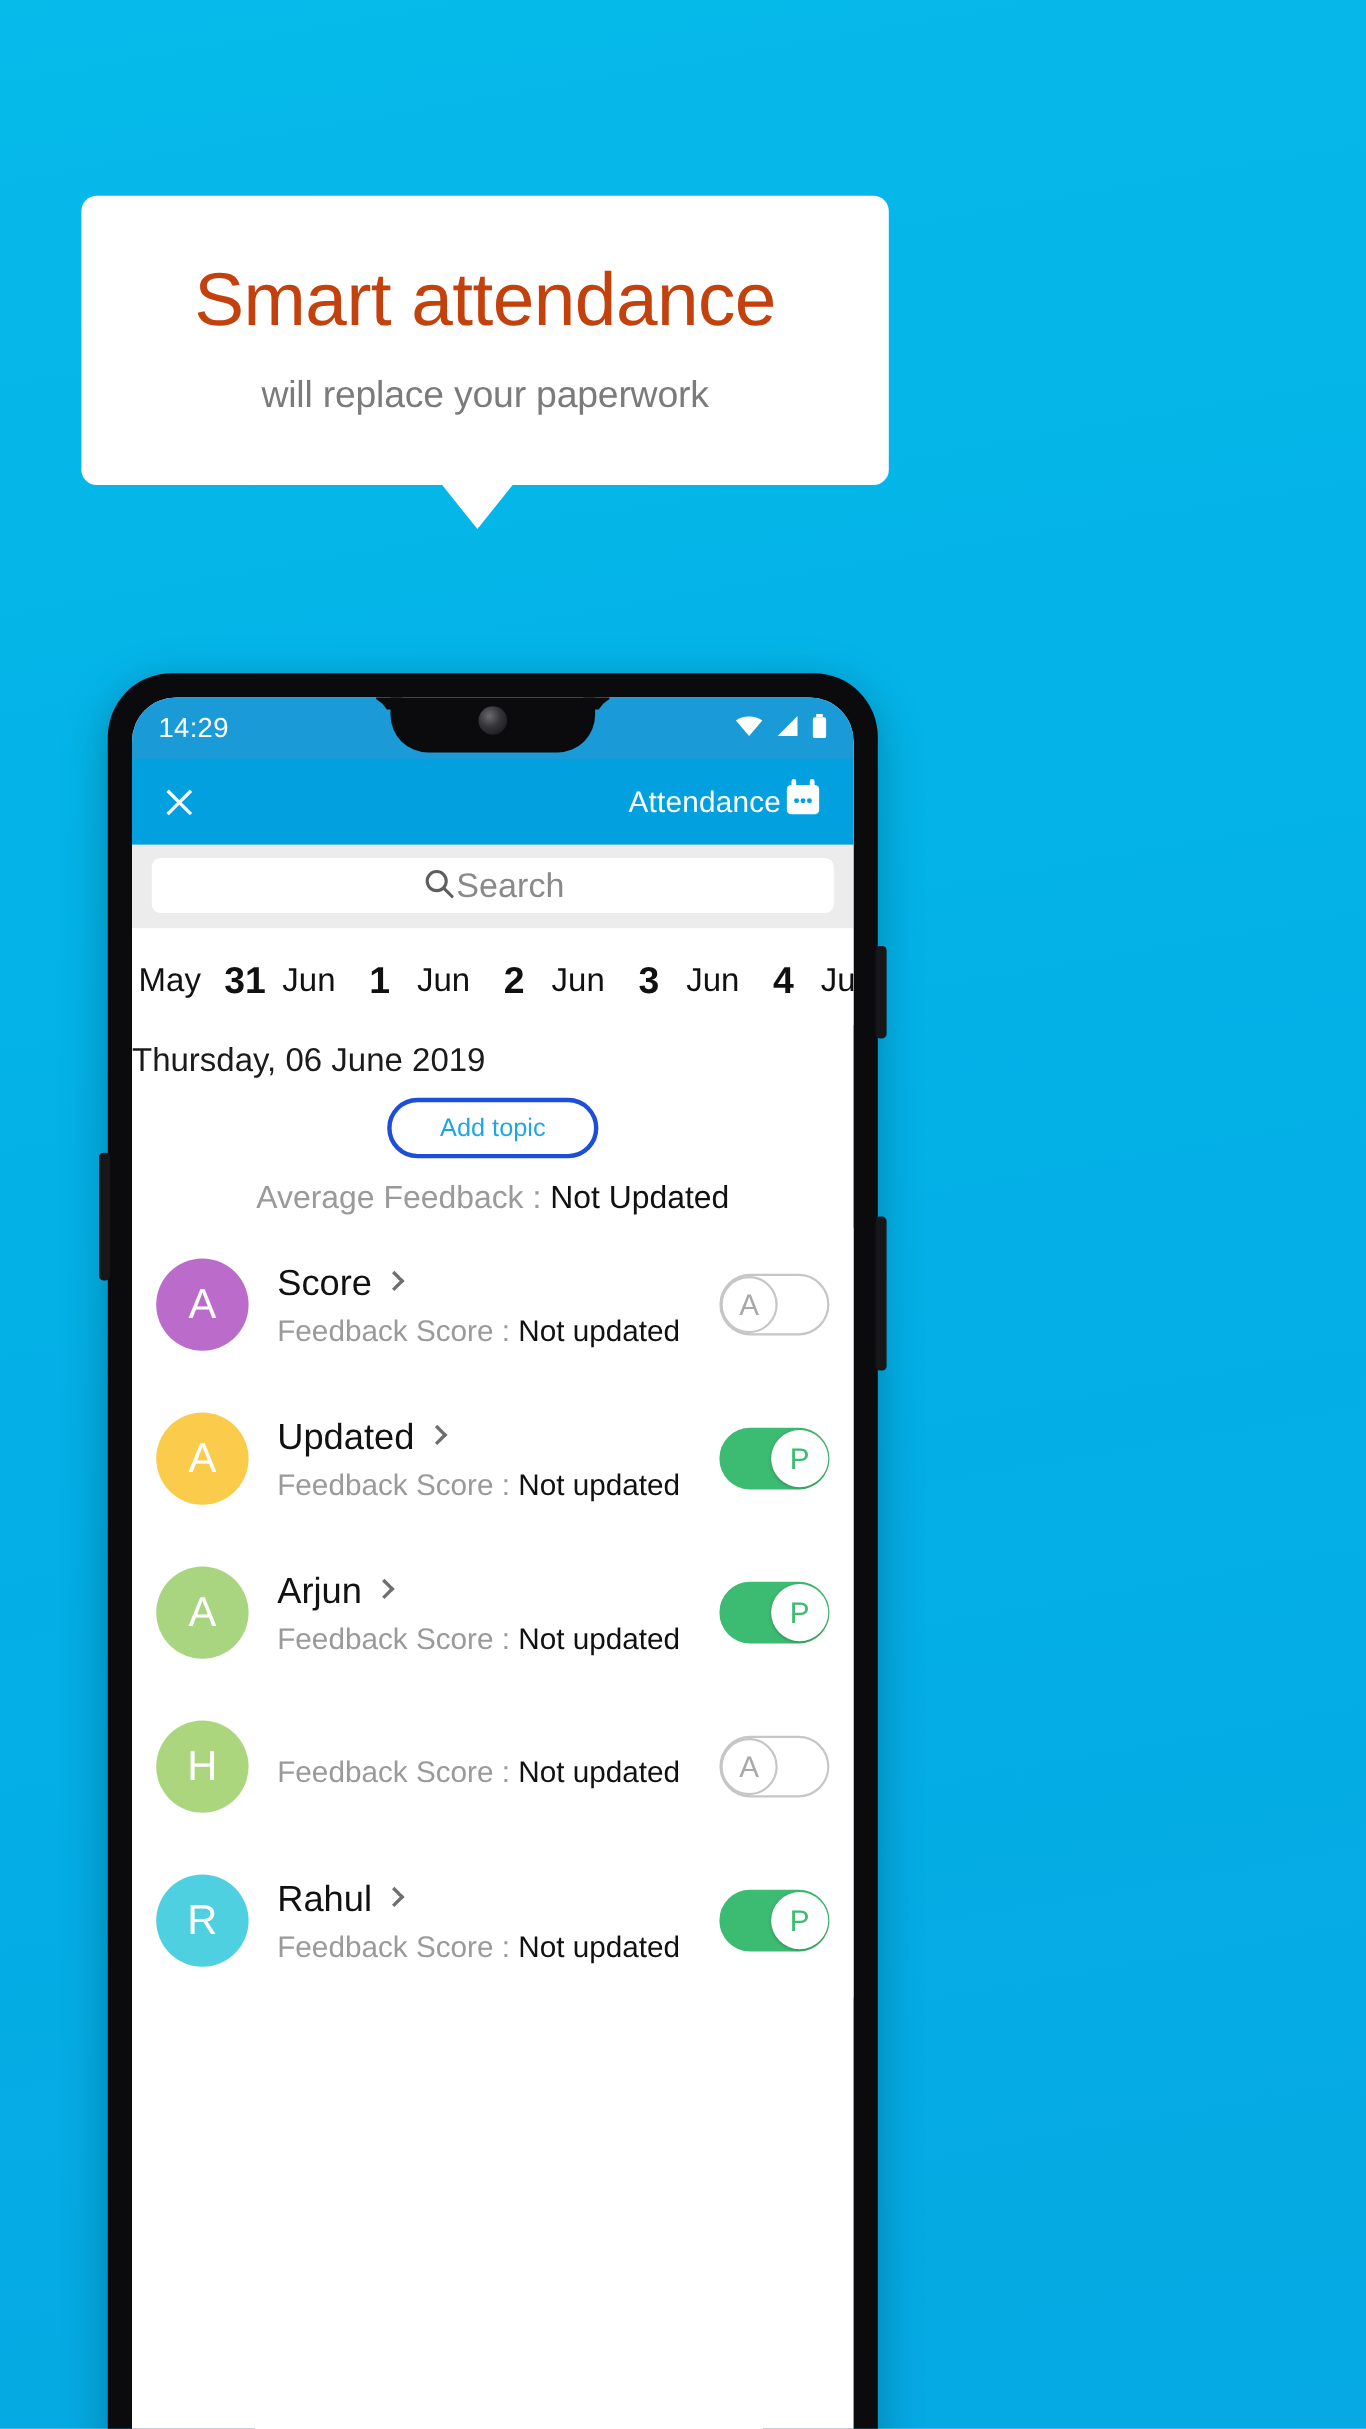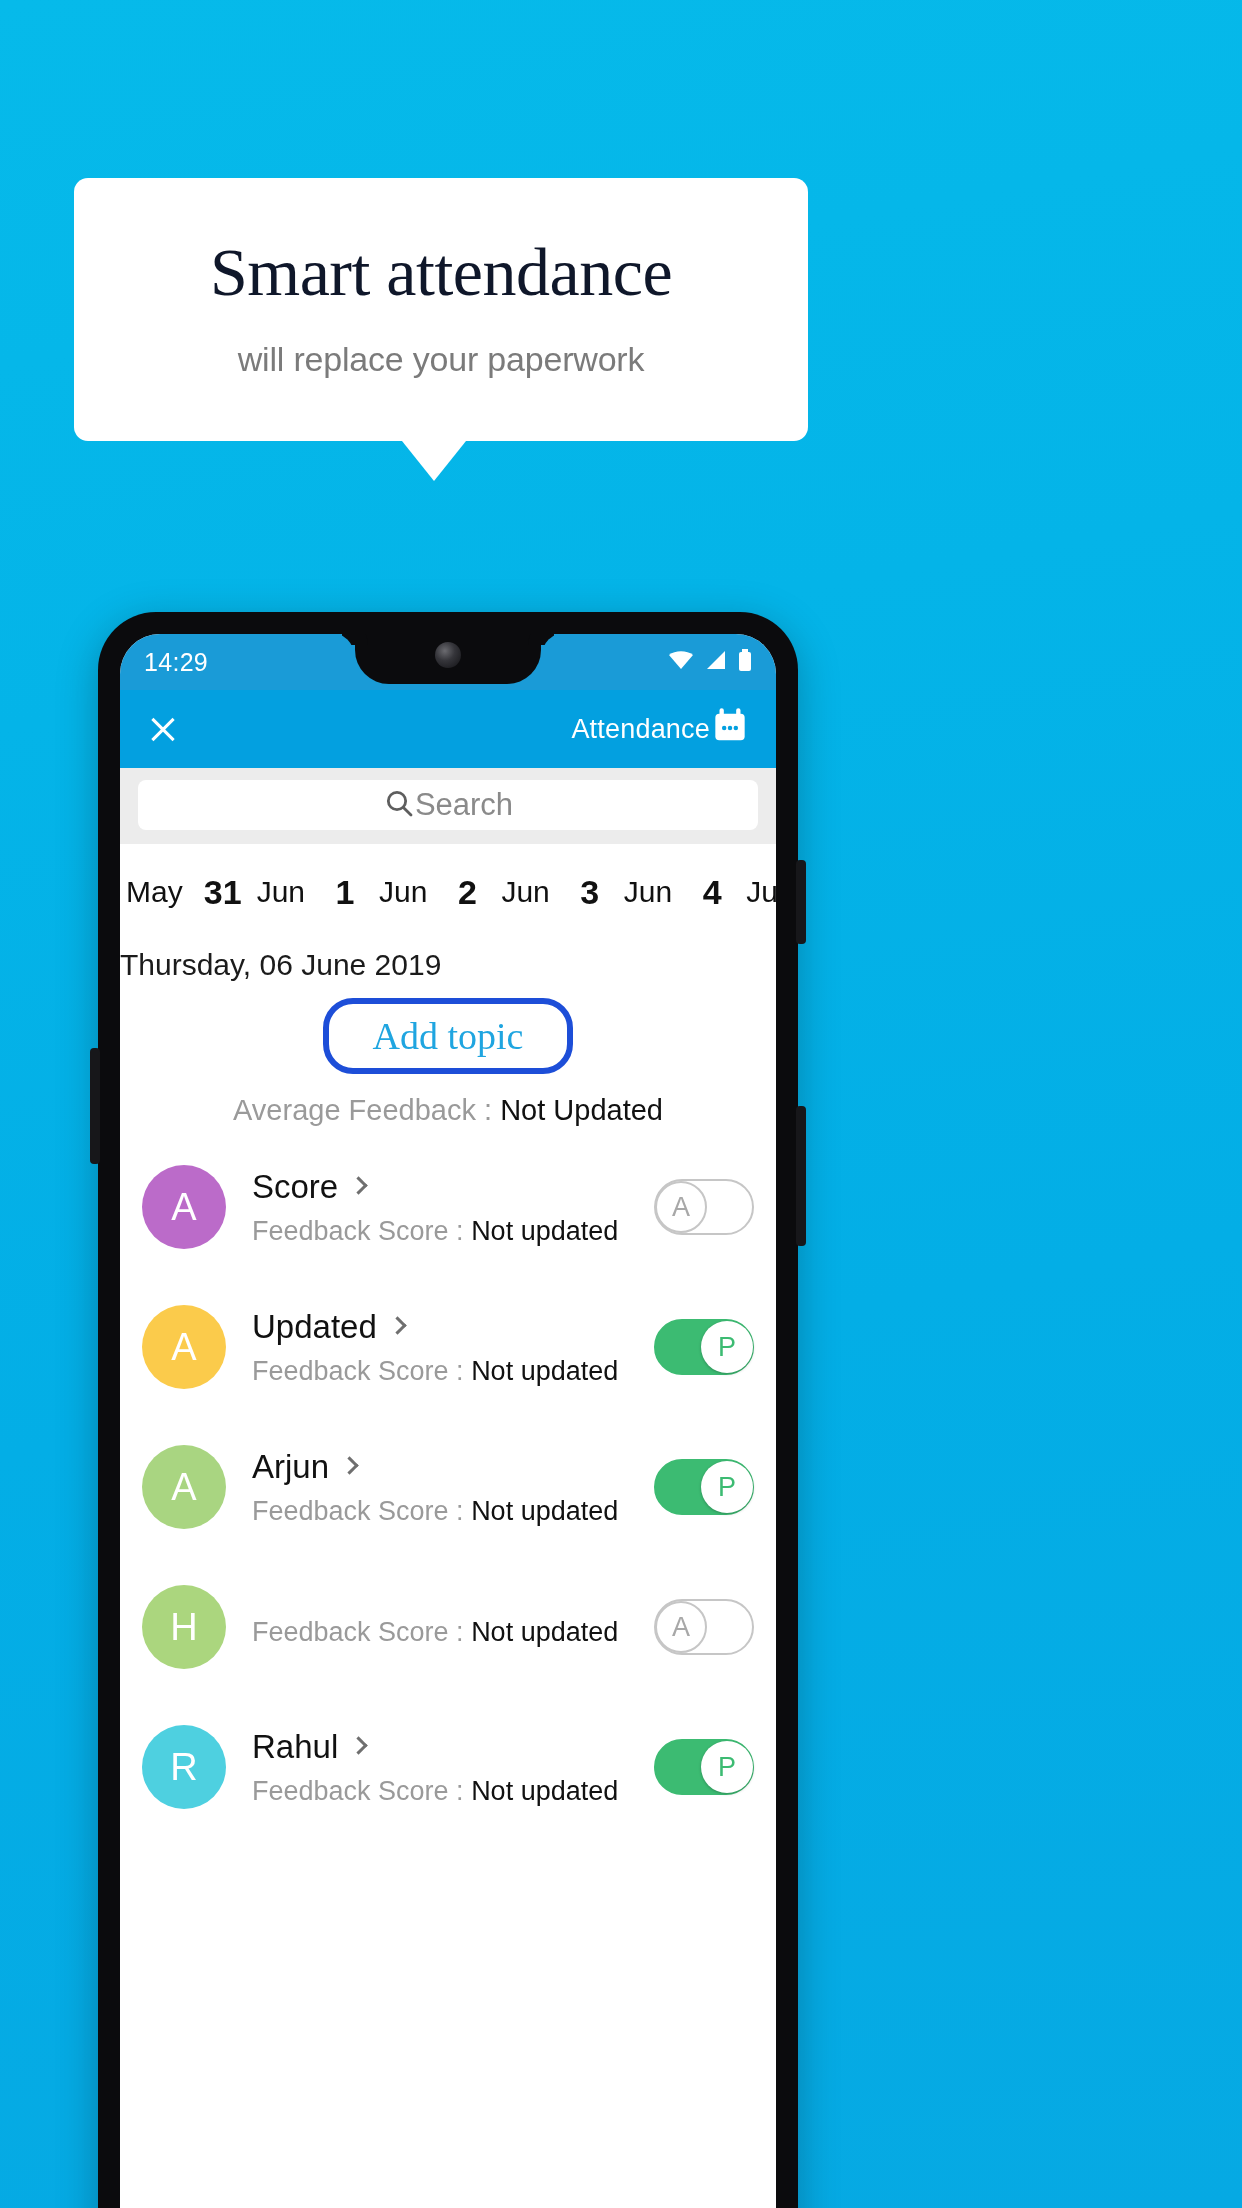--- a/index.html
+++ b/index.html
@@ -22,23 +22,22 @@
   .promo-card {
     background: #ffffff;
     border-radius: 14px;
     padding: 58px 40px 62px;
     text-align: center;
   }
   .promo-title {
     font-size: 68px;
     line-height: 1.06;
     font-weight: 400;
-    color: #0f172a;
+    color: #c2410c;
     letter-spacing: -0.5px;
-    font-family: Liberation Serif, serif;
   }
   .promo-sub {
     margin-top: 32px;
     font-size: 34px;
     font-weight: 400;
     color: #7b7b7b;
     letter-spacing: -0.2px;
   }
   .promo-tail {
     width: 0; height: 0;
@@ -210,28 +209,28 @@
 
   
   .day-header {
     font-size: 30px;
     color: #1b1b1b;
     padding: 16px 0 4px;
   }
   .add-topic-wrap { text-align: center; padding: 12px 0 6px; }
   .add-topic {
     display: inline-block;
-    border: 6px solid #1d4ed8;
+    border: 4px solid #1d4ed8;
     color: #1fa5e0;
     background: #ffffff;
-    font-size: 38px;
+    font-size: 23px;
     padding: 10px 44px;
     border-radius: 30px;
     cursor: pointer;
-    font-family: Liberation Serif, serif;
+    font-family: Liberation Sans, sans-serif;
   }
   .avg-feedback {
     text-align: center;
     font-size: 29px;
     padding: 14px 0 10px;
     color: #9a9a9a;
   }
   .avg-feedback .val { color: #111111; }
 
   

